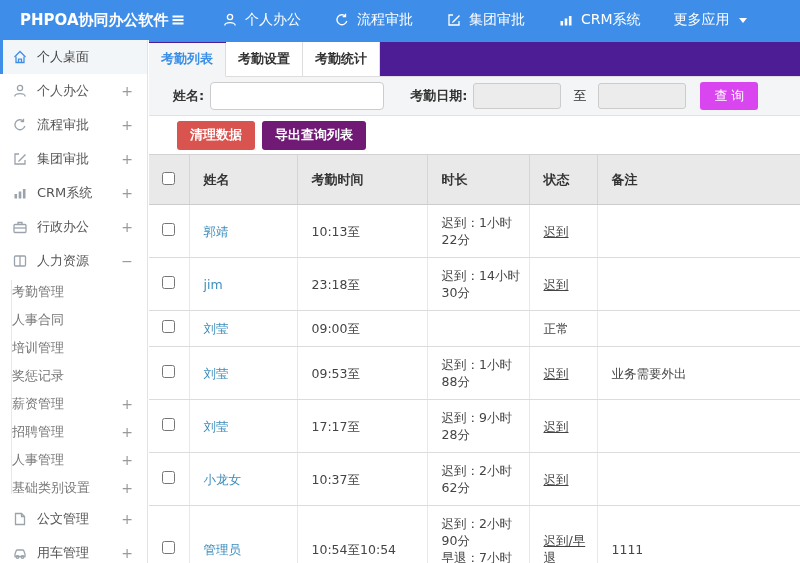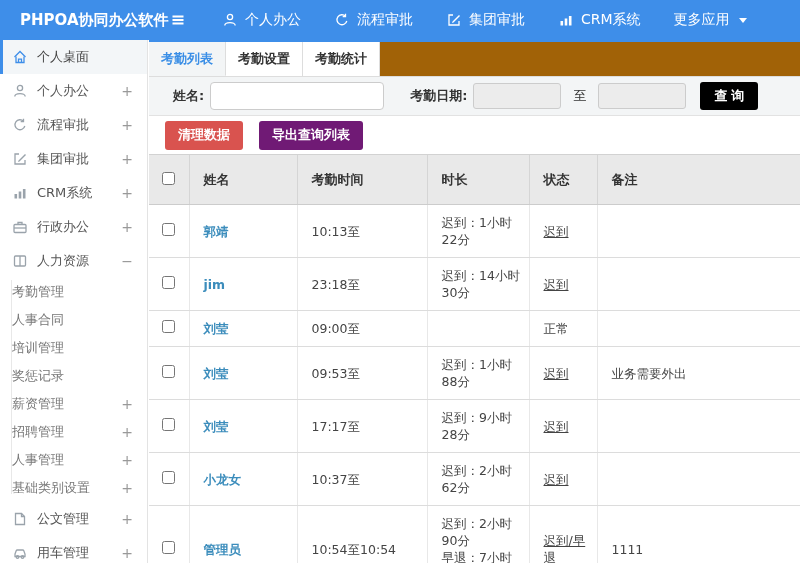--- a/index.html
+++ b/index.html
@@ -29,57 +29,57 @@
   .submenu { position:relative; }
   .submenu::before { content:""; position:absolute; left:11px; top:2px; bottom:8px;
     width:1px; background:#e8e8e8; }
   .sub-item { height:28px; display:flex; align-items:center; padding-left:12px;
     color:#777; cursor:pointer; }
   .sub-item .expand { padding-right:14px; }
 
   
   .main { position:absolute; top:40px; left:149px; width:651px; height:523px; background:#fff; }
 
-  .tabbar { height:37px; border-top:2px solid #3E8EE9; background:#a16207;
-    border-bottom:1px solid #ddd; display:flex; }
+  .tabbar { height:37px; border-top:2px solid #3E8EE9; background:#4c1d95;
+    border-bottom:1px solid #ddd; display:flex;align-items:center; }
   .tab { width:77px; display:flex; align-items:center; justify-content:center;
     font-weight:bold; font-size:13px; color:#333; border-right:1px solid #ddd;
     background:#fff; cursor:pointer; height:100%; }
   .tab.active { background:#f3f5f6; color:#3A8EE6; border-bottom:1px solid #f3f5f6;
     margin-bottom:-1px; }
 
   .filterbar { height:39px; background:#f3f5f6; border-bottom:1px solid #e2e2e2;
     display:flex; align-items:center; padding-left:24px; }
   .flabel { font-weight:bold; color:#333; margin-right:6px; white-space:nowrap; }
   .name-input { width:174px; height:28px; border:1px solid #ccc; border-radius:4px;
     background:#fff; padding:0 8px; font-size:13px; outline:none; }
   .date-label { margin-left:26px; }
   .date-input { width:88px; height:26px; border:1px solid #ccc; border-radius:3px;
     background:#ececec; padding:0 6px; font-size:13px; outline:none; }
   .to-label { margin:0 12px; color:#333; }
-  .search-btn { margin-left:14px; width:58px; height:28px; background:#000000; color:#fff;
-    font-weight:bold; font-size:13px; border:none; border-radius:3px; cursor:pointer; }
+  .search-btn { margin-left:14px; width:58px; height:28px; background:#d946ef; color:#fff;
+    font-weight:normal; font-size:13px; border:none; border-radius:3px; cursor:pointer; }
 
   .actionbar { height:38px; background:#fff; display:flex; align-items:center;
-    gap:16px; padding-left:16px; }
+    gap:7px; padding-left:28px; }
   .btn { height:29px; border:none; border-radius:3px; color:#fff; font-weight:bold;
     font-size:13px; padding:0 13px; cursor:pointer; }
   .btn-danger { background:#D9534F; }
   .btn-info { background:#701a75; }
 
   
   .grid { width:100%; border-collapse:collapse; table-layout:fixed; font-size:12.5px; }
   .grid thead th { background:#e9e9e9; border-top:1px solid #d2d2d2; border-bottom:1px solid #ccc;
     height:50px; text-align:left; padding:0 0 0 14px; font-size:13px; color:#333; font-weight:bold; }
   .grid thead th:not(:first-child) { border-left:1px solid #d5d5d5; }
   .grid td { border-bottom:1px solid #dcdcdc; padding:9px 6px 9px 14px;
     line-height:17px; vertical-align:middle; color:#444; }
   .grid td:not(:first-child) { border-left:1px solid #e8e8e8; }
   .col-cb { text-align:center !important; padding:0 !important; }
-  .name-link { color:#3C8DBC; text-decoration:none; cursor:pointer;font-weight:bold; }
+  .name-link { color:#3C8DBC; text-decoration:none; cursor:pointer; }
   .status-red { color:#D9534F;text-decoration:underline; }
   input[type="checkbox"] { width:13px; height:13px; cursor:pointer; }
 </style>
 </head>
 <body>
 
 <div class="top-header">
   <div class="logo">PHPOA协同办公软件</div>
   <div class="hamburger">
     <svg class="ticon" viewBox="0 0 16 16" fill="none" stroke="#fff" stroke-width="1.8">

